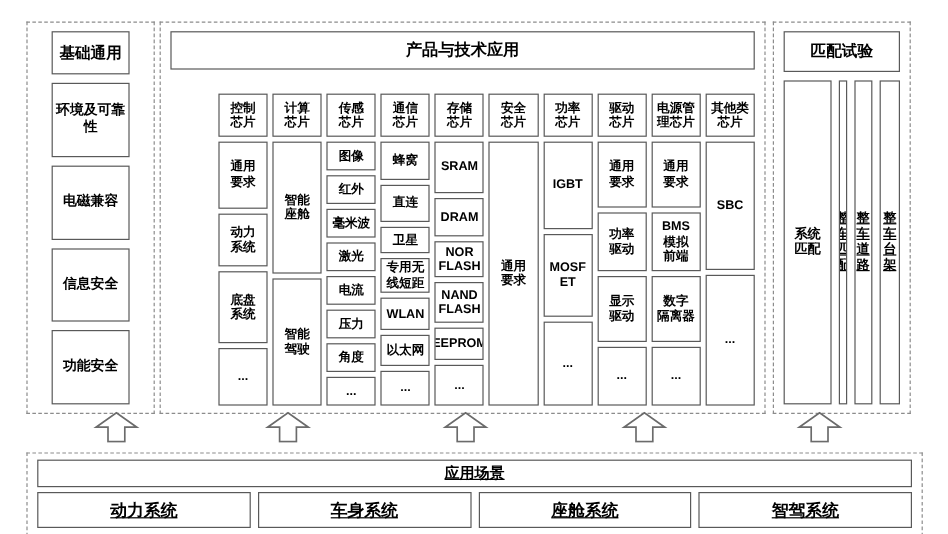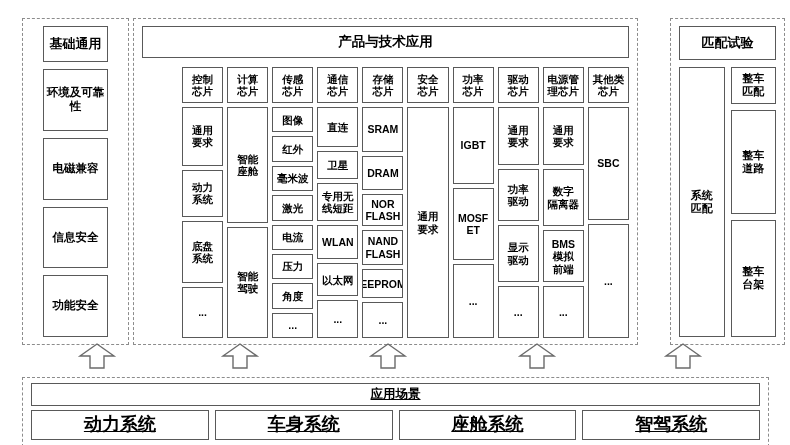--- a/index.html
+++ b/index.html
@@ -2,42 +2,42 @@
 <html><head>
 <meta charset="utf-8">
 <style>
   html,body{margin:0;padding:0;background:#fff;}
   body{font-family:"Liberation Sans","DejaVu Sans",sans-serif;color:#000;}
   .canvas{position:relative;width:790px;height:445px;background:#fff;overflow:hidden;}
   .panel{position:absolute;box-sizing:border-box;border:1.5px dashed #8c8c8c;background:#fff;
          display:flex;flex-direction:column;}
   .panel-left{left:22px;top:18px;width:107px;height:327px;padding:7px 20px;}
   .panel-middle{left:133px;top:18px;width:505px;height:327px;padding:7px 8px 6px;}
-  .panel-right{left:644px;top:18px;width:115px;height:327px;padding:7px 8px;margin-left:26px;}
+  .panel-right{left:644px;top:18px;width:115px;height:327px;padding:7px 8px;}
   .panel-bottom{left:22px;top:377px;width:747px;height:70px;padding:5px 8px 6px;text-decoration:underline;}
   .box,.hbox{box-sizing:border-box;border:1.5px solid #595959;background:#fff;
          display:flex;align-items:center;justify-content:center;text-align:center;
          font-weight:bold;white-space:pre-line;line-height:1.18;}
   .hbox{font-size:13px;flex:none;}
   .box{font-size:10.5px;min-height:0;overflow:hidden;}
   .title-left{height:36px;margin-bottom:7px;}
-  .title-mid{height:32px;margin-bottom:9px;font-size:13.5px;}
+  .title-mid{height:32px;margin-bottom:20px;font-size:13.5px;}
   .title-right{height:34px;margin-bottom:7px;}
   .title-bottom{height:23px;margin-bottom:4px;font-size:12.5px;}
   .stack{display:flex;flex-direction:column;gap:7px;flex:1;}
   .stack .box{flex:1;font-size:11.5px;}
   .cols{display:flex;gap:4px;flex:1;min-height:0;padding-left:40px;}
   .col{display:flex;flex-direction:column;gap:4px;flex:1;min-width:0;}
   .colhead{height:36px;flex:none;}
   .rp-content{display:flex;gap:6px;flex:1;min-height:0;}
   .rp-side{width:47%;font-size:11px;}
-  .rp-stack{display:flex;flex-direction:column;gap:6px;flex:1;}
+  .rp-stack{display:flex;gap:6px;flex:1;text-decoration:underline;}
   .rp-stack .box{font-size:11px;}
   .sys-row{display:flex;gap:6px;flex:1;}
-  .sys-row .box{flex:1;font-size:18px;}
+  .sys-row .box{flex:1;font-size:14px;}
   .arrow{position:absolute;top:343px;width:40px;height:26px;z-index:3;}
 </style>
 </head>
 <body>
 
 <div class="canvas">
 
   <section class="panel panel-left">
     <div class="hbox title-left">基础通用</div>
     <div class="stack">
@@ -82,20 +82,21 @@
         <div class="box" style="flex:1">激光</div>
         <div class="box" style="flex:1">电流</div>
         <div class="box" style="flex:1">压力</div>
         <div class="box" style="flex:1">角度</div>
         <div class="box" style="flex:1">...</div>
       </div>
 
       <div class="col">
         <div class="box colhead">通信
 芯片</div>
+        <div class="box" style="flex:33">蜂窝</div>
         <div class="box" style="flex:32">直连</div>
         <div class="box" style="flex:22">卫星</div>
         <div class="box" style="flex:30">专用无
 线短距</div>
         <div class="box" style="flex:27">WLAN</div>
         <div class="box" style="flex:26">以太网</div>
         <div class="box" style="flex:30">...</div>
       </div>
 
       <div class="col">
@@ -137,25 +138,25 @@
         <div class="box" style="flex:60">显示
 驱动</div>
         <div class="box" style="flex:54">...</div>
       </div>
 
       <div class="col">
         <div class="box colhead">电源管
 理芯片</div>
         <div class="box" style="flex:61">通用
 要求</div>
-        <div class="box" style="flex:60">数字
-隔离器</div>
         <div class="box" style="flex:54">BMS
 模拟
 前端</div>
+        <div class="box" style="flex:60">数字
+隔离器</div>
         <div class="box" style="flex:54">...</div>
       </div>
 
       <div class="col">
         <div class="box colhead">其他类
 芯片</div>
         <div class="box" style="flex:113">SBC</div>
         <div class="box" style="flex:115">...</div>
       </div>
 

